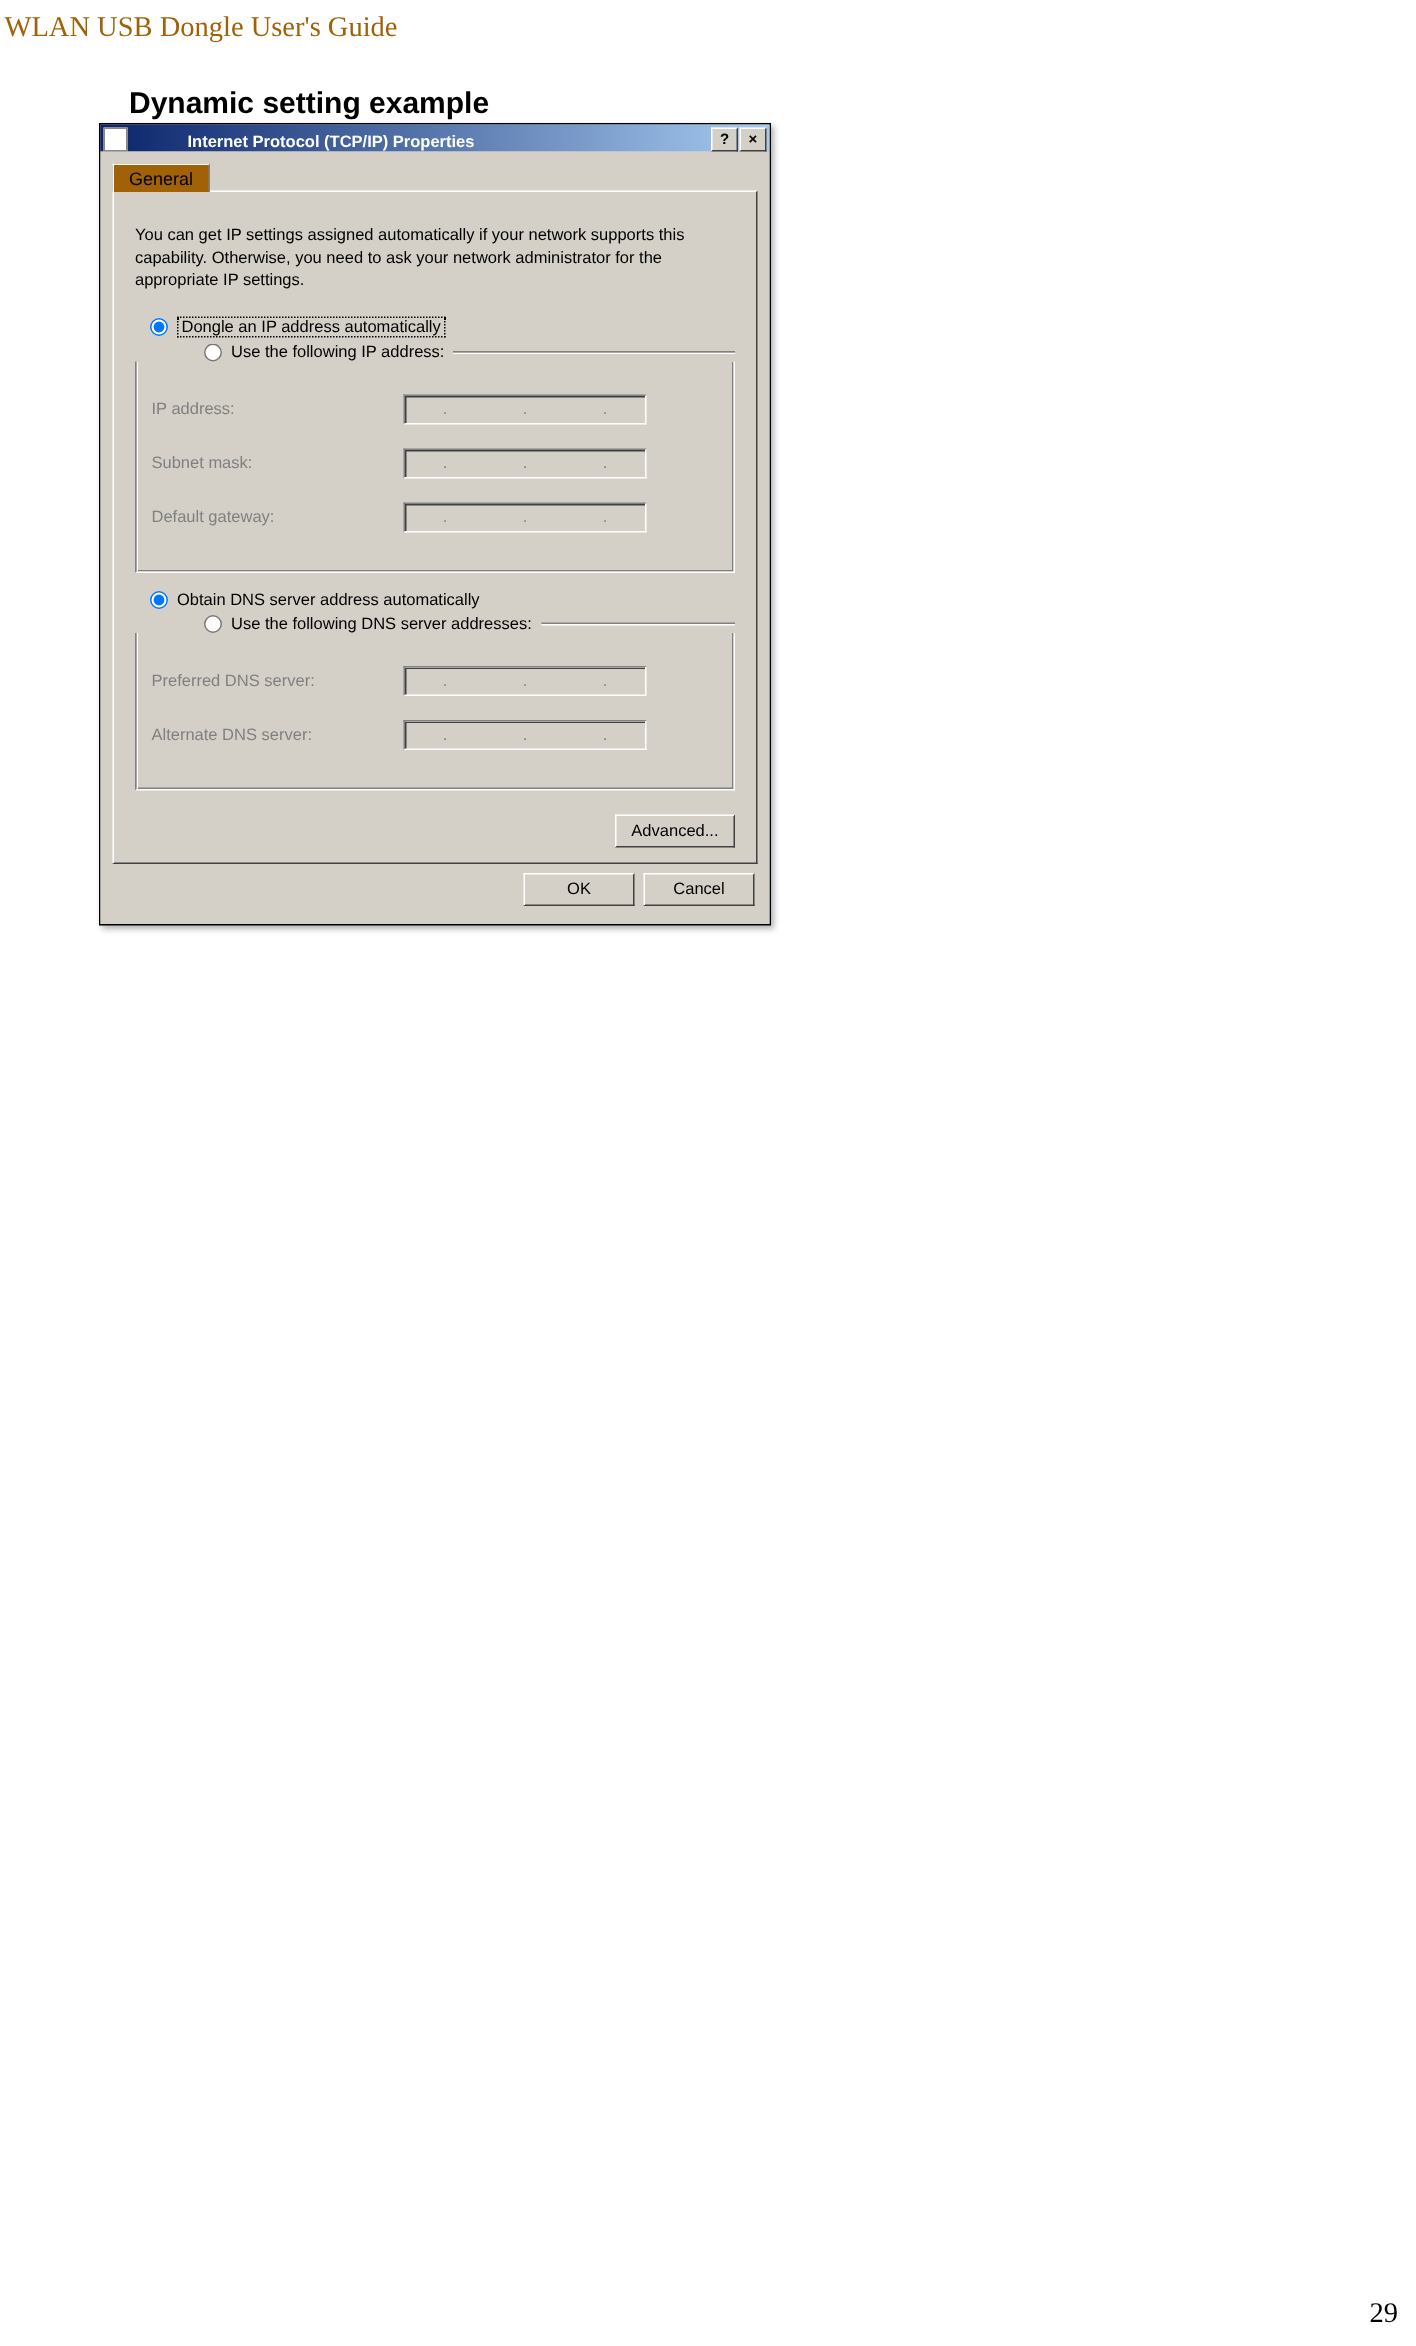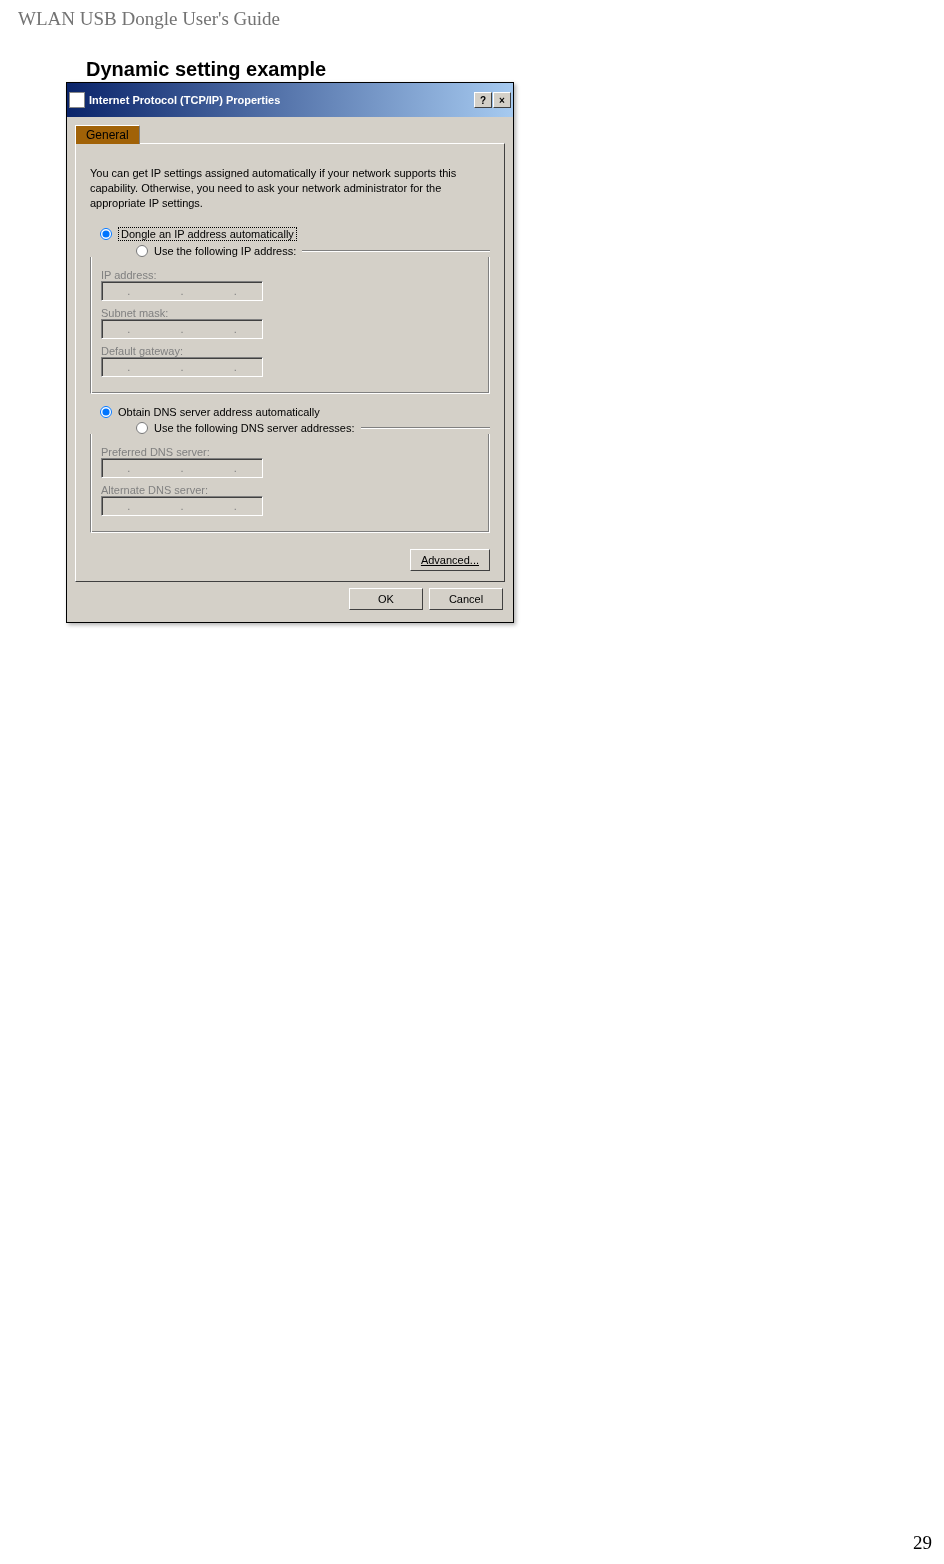--- a/index.html
+++ b/index.html
@@ -7,23 +7,23 @@
       padding: 0;
       font-family: "Times New Roman", serif;
       background: white;
       width: 944px;
       height: 1564px;
       position: relative;
     }
     .page-header {
       position: absolute;
       top: 8px;
-      left: 18px;
+      left: 3px;
       font-size: 19px;
-      color: #737373;
+      color: #a16207;
     }
     .section-heading {
       position: absolute;
       top: 58px;
       left: 86px;
       font-family: Arial, sans-serif;
       font-size: 20px;
       font-weight: bold;
       color: #000;
     }
@@ -40,25 +40,26 @@
       top: 82px;
       left: 66px;
       width: 446px;
       background: #d4d0c8;
       border: 1px solid #000;
       box-shadow: 2px 2px 4px rgba(0,0,0,0.3);
       font-family: Tahoma, Arial, sans-serif;
       font-size: 11px;
     }
     .titlebar {
-      height: 34px;
+      height: 18px;
       background: linear-gradient(to right, #0a246a, #a6caf0);
       display: flex;
-      align-items: center;
+      align-items: flex-end;
       padding: 0 2px;
+      gap: 36px;
     }
     .titlebar-icon {
       width: 14px;
       height: 14px;
       background: #fff;
       margin-right: 4px;
       border: 1px solid #888;
     }
     .titlebar-text {
       color: #fff;
@@ -145,23 +146,22 @@
     .field-group {
       border-left: 1px solid #808080;
       border-right: 1px solid #fff;
       border-bottom: 1px solid #fff;
       box-shadow: inset 1px 0 0 #fff, inset -1px 0 0 #808080, inset 0 -1px 0 #808080;
       padding: 6px 10px 10px 10px;
       margin: 0 0 12px 0;
     }
     .field-row {
       display: flex;
-      align-items: flex-start;
-      margin: 6px 0;
-      flex-direction: column;
+      align-items: center;
+      margin: 16px 0;
     }
     .field-label {
       width: 168px;
       font-size: 11px;
       color: #808080;
     }
     .ip-input {
       width: 160px;
       height: 18px;
       background: #fff;
@@ -181,21 +181,20 @@
       background: #d4d0c8;
       color: #808080;
     }
     .button-row {
       display: flex;
       justify-content: flex-end;
       padding: 6px 2px 4px 2px;
     }
     .button-row.inner {
       padding: 4px 0 0 0;
-      text-decoration: underline;
     }
     .win-btn {
       min-width: 74px;
       height: 22px;
       background: #d4d0c8;
       border-top: 1px solid #fff;
       border-left: 1px solid #fff;
       border-right: 1px solid #404040;
       border-bottom: 1px solid #404040;
       font-family: Tahoma, sans-serif;

